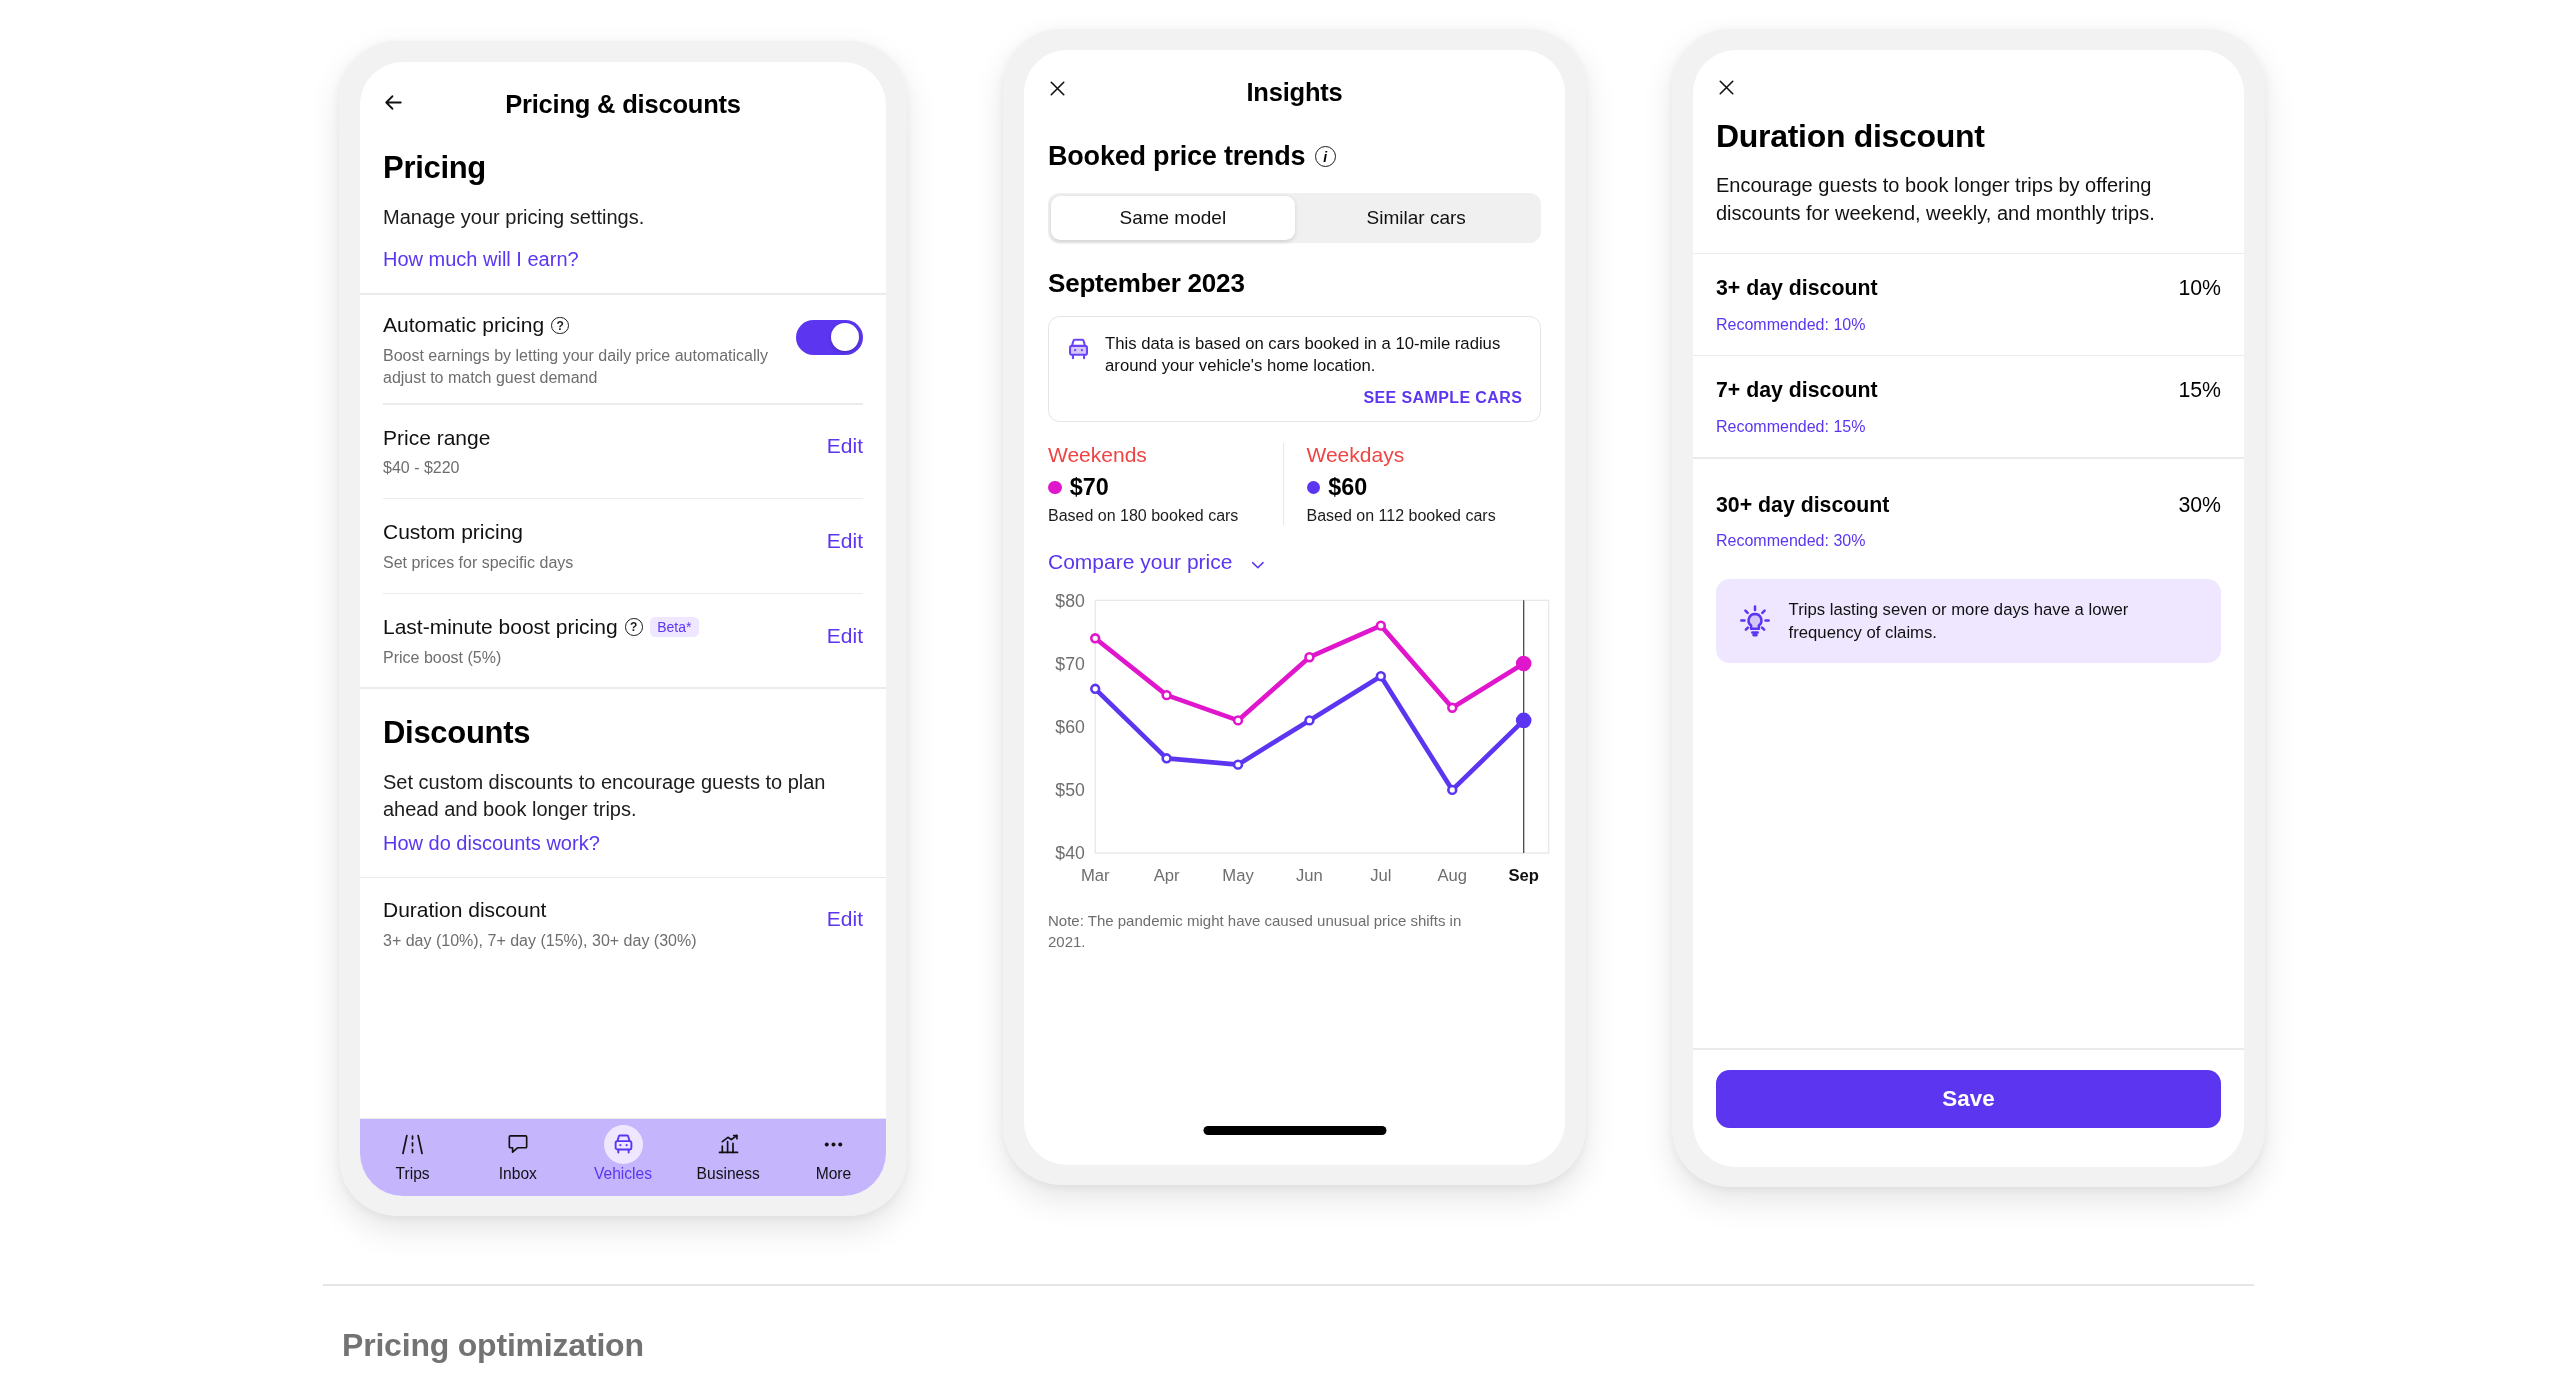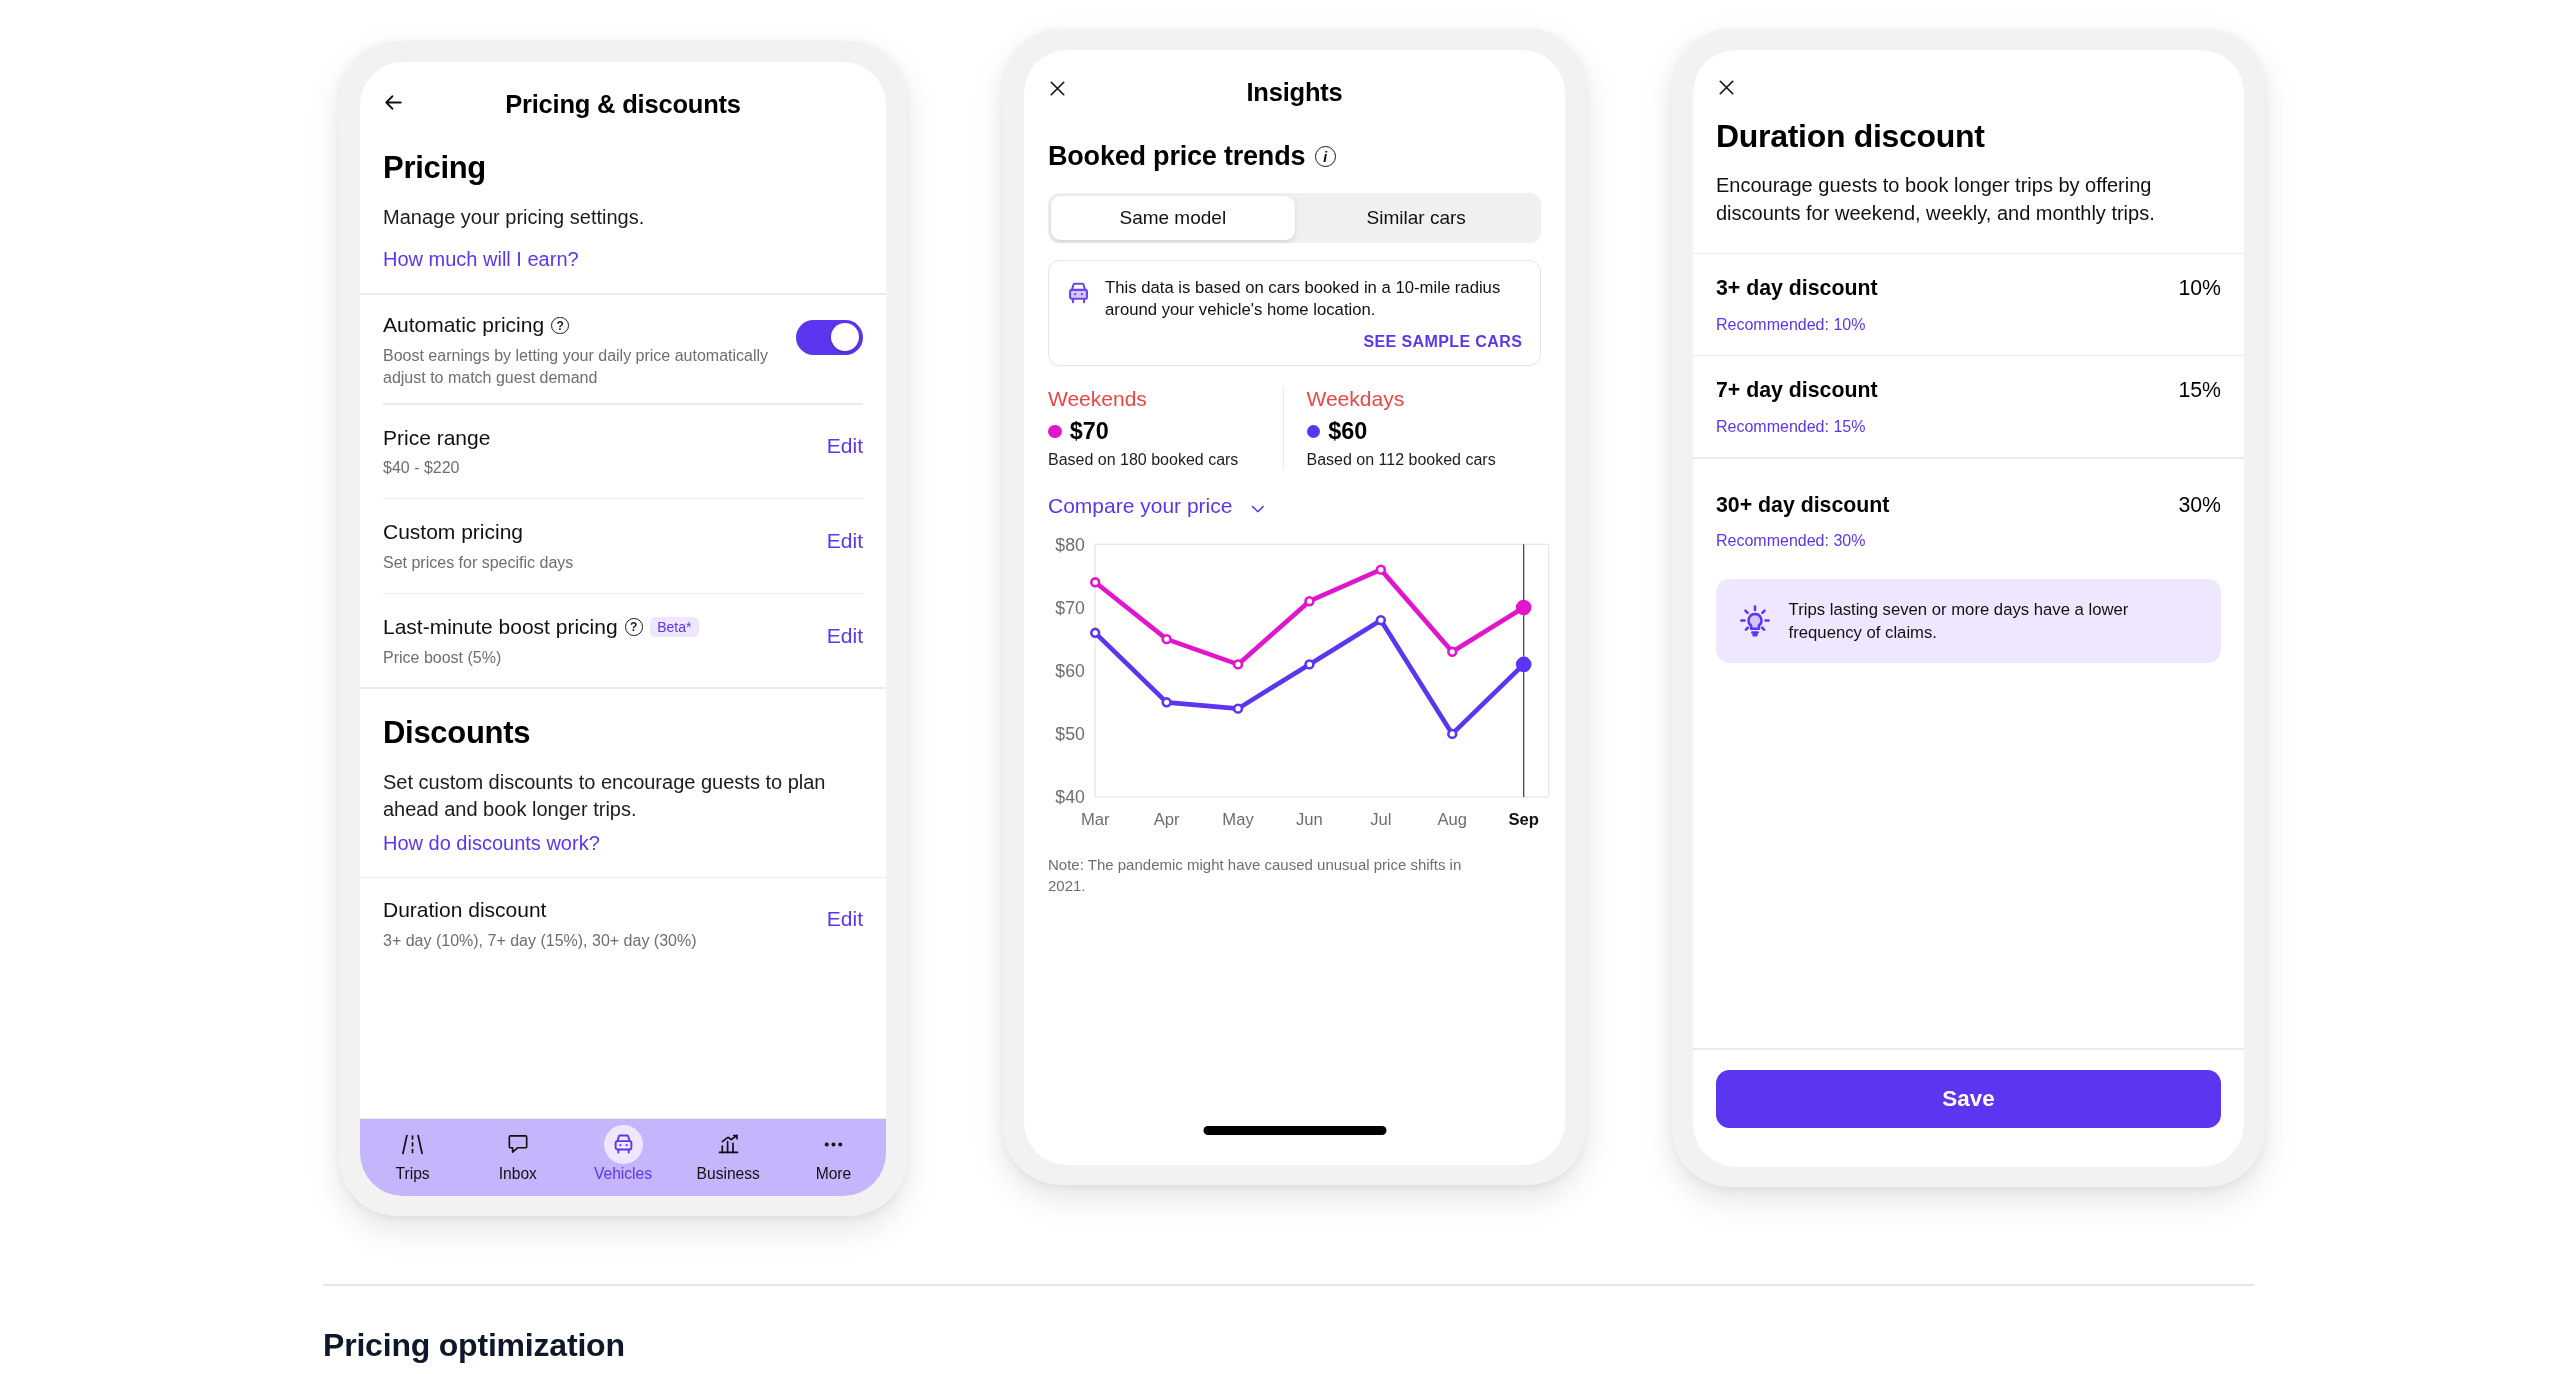--- a/index.html
+++ b/index.html
@@ -168,22 +168,22 @@
     background:#5b35f0;color:#fff;border-radius:13.5px;height:58px;
     display:flex;align-items:center;justify-content:center;
     font-size:22.4px;font-weight:700;cursor:pointer;
   }
 
   
   .page-rule{
     position:absolute;left:323px;top:1284px;width:1931px;height:2.1px;background:#e6e6e6;
   }
   .page-heading{
-    position:absolute;left:323px;top:1327px;
-    font-size:32px;font-weight:700;color:#0f172a;letter-spacing:-0.2px;
+    position:absolute;left:342px;top:1327px;
+    font-size:32px;font-weight:700;color:#737373;letter-spacing:-0.2px;
   }
 </style>
 </head>
 <body>
 
 <div class="stage">
 
   <div class="phone" id="phone1">
     <div class="screen">
 
@@ -341,20 +341,21 @@
         <div class="h2" style="margin-top:8.3px;">
           <span>Booked price trends</span>
           <span class="infocirc">i</span>
         </div>
 
         <div class="seg" style="margin-top:21px;">
           <div class="s on">Same model</div>
           <div class="s">Similar cars</div>
         </div>
 
+        <div class="monthttl" style="margin-top:25px;">September 2023</div>
 
         <div class="notecard" style="margin-top:16.7px;">
           <div class="rowflex">
             <span style="flex:0 0 auto;padding-top:2.1px;">
               <svg width="29" height="29" viewBox="0 0 24 24" fill="none" stroke="#6a44f5" stroke-width="1.7" stroke-linecap="round" stroke-linejoin="round">
                 <path d="M6.6 9 7.8 4.8A1 1 0 0 1 8.8 4h6.4a1 1 0 0 1 1 .8L17.4 9"></path>
                 <rect x="5" y="9" width="14" height="7.4" rx="1.6" fill="#d6c7fb"></rect>
                 <path d="M7.4 16.6v2.6M16.6 16.6v2.6"></path>
                 <circle cx="9.2" cy="12.6" r=".95" fill="#6a44f5" stroke="none"></circle>
                 <circle cx="14.8" cy="12.6" r=".95" fill="#6a44f5" stroke="none"></circle>

